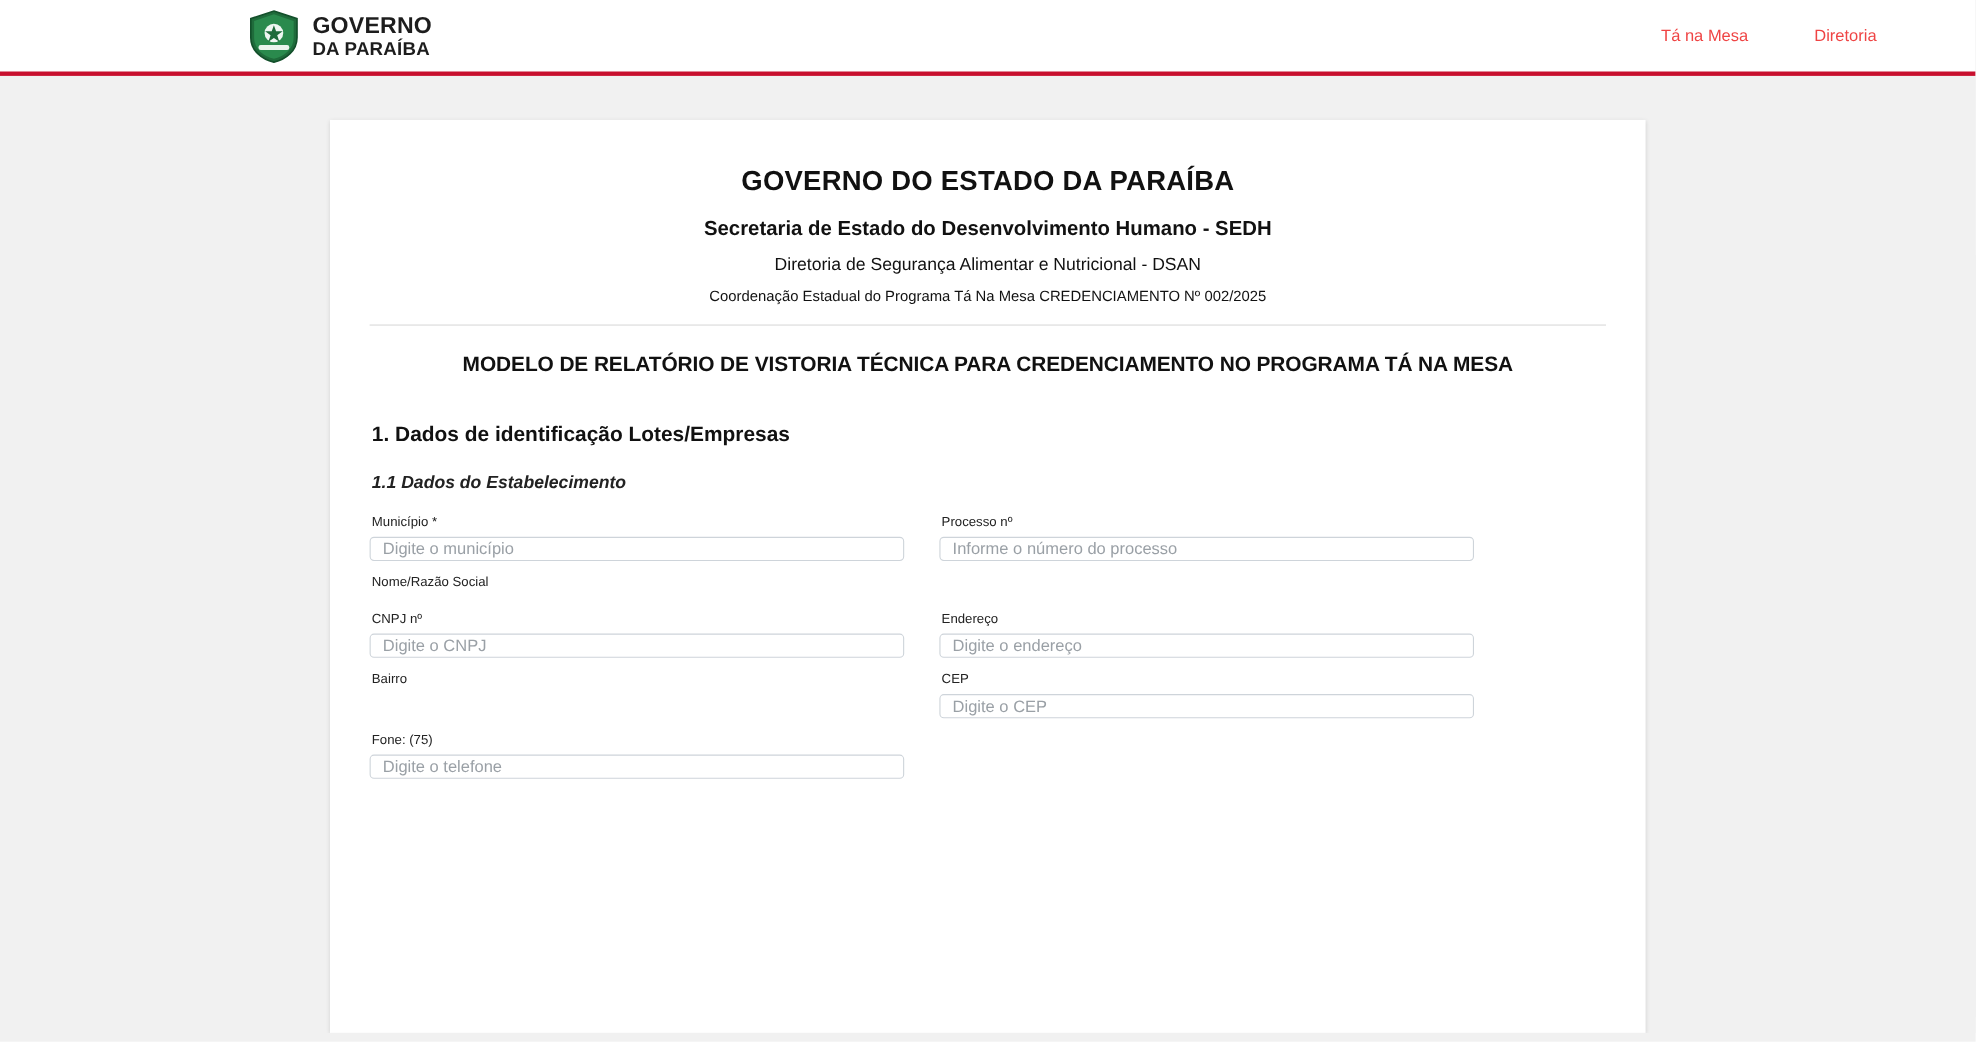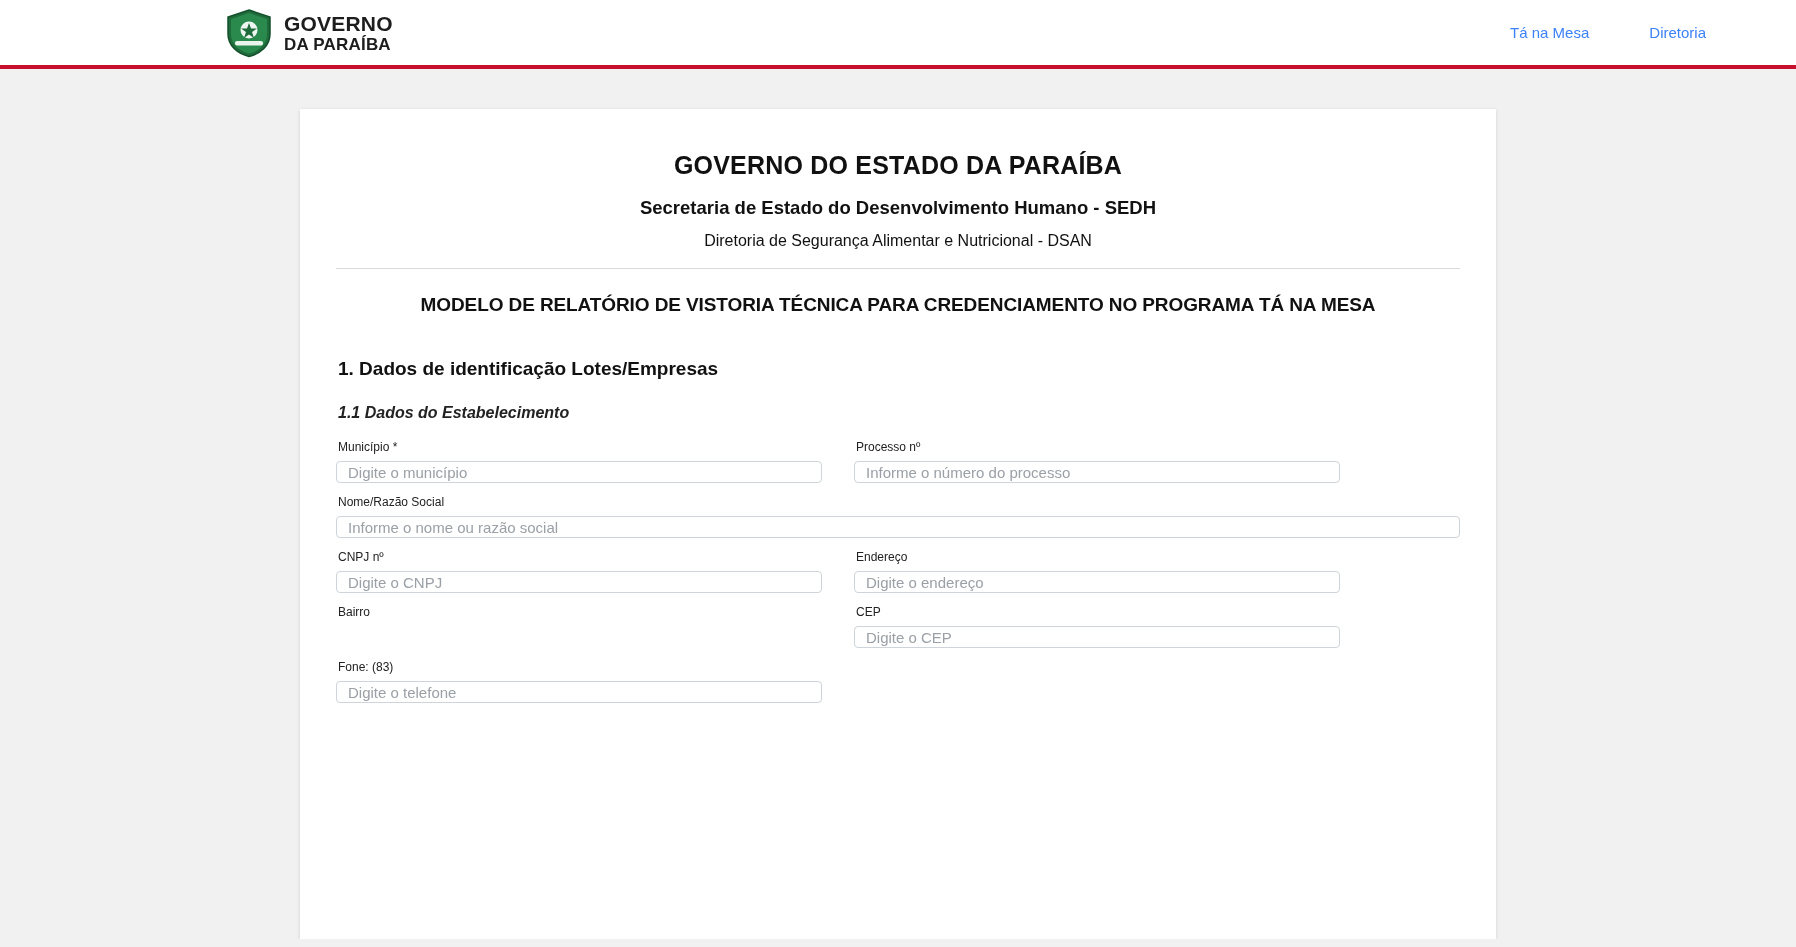--- a/index.html
+++ b/index.html
@@ -42,21 +42,21 @@
 
   .nav-links {
     margin-left: auto;
     margin-right: 90px;
     display: flex;
     align-items: center;
     gap: 60px;
   }
   .nav-link {
     font-size: 15px;
-    color: #3b82f6;
+    color: #ef4444;
     text-decoration: none;
     cursor: pointer;
   }
 
   
   .page {
     padding-top: 40px;
     display: flex;
     justify-content: center;
   }
@@ -171,20 +171,21 @@
   </div>
 </div>
 
 <div class="page">
   <div class="card">
 
     <div class="doc-head">
       <h1 class="doc-title-1">GOVERNO DO ESTADO DA PARAÍBA</h1>
       <h2 class="doc-title-2">Secretaria de Estado do Desenvolvimento Humano - SEDH</h2>
       <p class="doc-title-3">Diretoria de Segurança Alimentar e Nutricional - DSAN</p>
+      <p class="doc-title-4">Coordenação Estadual do Programa Tá Na Mesa CREDENCIAMENTO Nº 002/2025</p>
     </div>
 
     <hr class="divider">
 
     <h2 class="doc-subject">MODELO DE RELATÓRIO DE VISTORIA TÉCNICA PARA CREDENCIAMENTO NO PROGRAMA TÁ NA MESA</h2>
 
     <h3 class="section-title">1. Dados de identificação Lotes/Empresas</h3>
     <h4 class="subsection-title">1.1 Dados do Estabelecimento</h4>
 
     <div class="form">
@@ -196,21 +197,20 @@
         </div>
         <div class="field half">
           <label class="field-label">Processo nº</label>
           <input class="field-input" type="text" placeholder="Informe o número do processo" style="">
         </div>
       </div>
 
       <div class="form-row">
         <div class="field full">
           <label class="field-label">Nome/Razão Social</label>
-          <input class="field-input" type="text" placeholder="Informe o nome ou razão social" style="">
         </div>
       </div>
 
       <div class="form-row">
         <div class="field half">
           <label class="field-label">CNPJ nº</label>
           <input class="field-input" type="text" placeholder="Digite o CNPJ" style="">
         </div>
         <div class="field half">
           <label class="field-label">Endereço</label>
@@ -223,20 +223,20 @@
           <label class="field-label">Bairro</label>
         </div>
         <div class="field half">
           <label class="field-label">CEP</label>
           <input class="field-input" type="text" placeholder="Digite o CEP" style="">
         </div>
       </div>
 
       <div class="form-row">
         <div class="field half">
-          <label class="field-label">Fone: (83)</label>
+          <label class="field-label">Fone: (75)</label>
           <input class="field-input" type="text" placeholder="Digite o telefone" style="">
         </div>
       </div>
 
     </div>
   </div>
 </div>
 
 </body></html>

